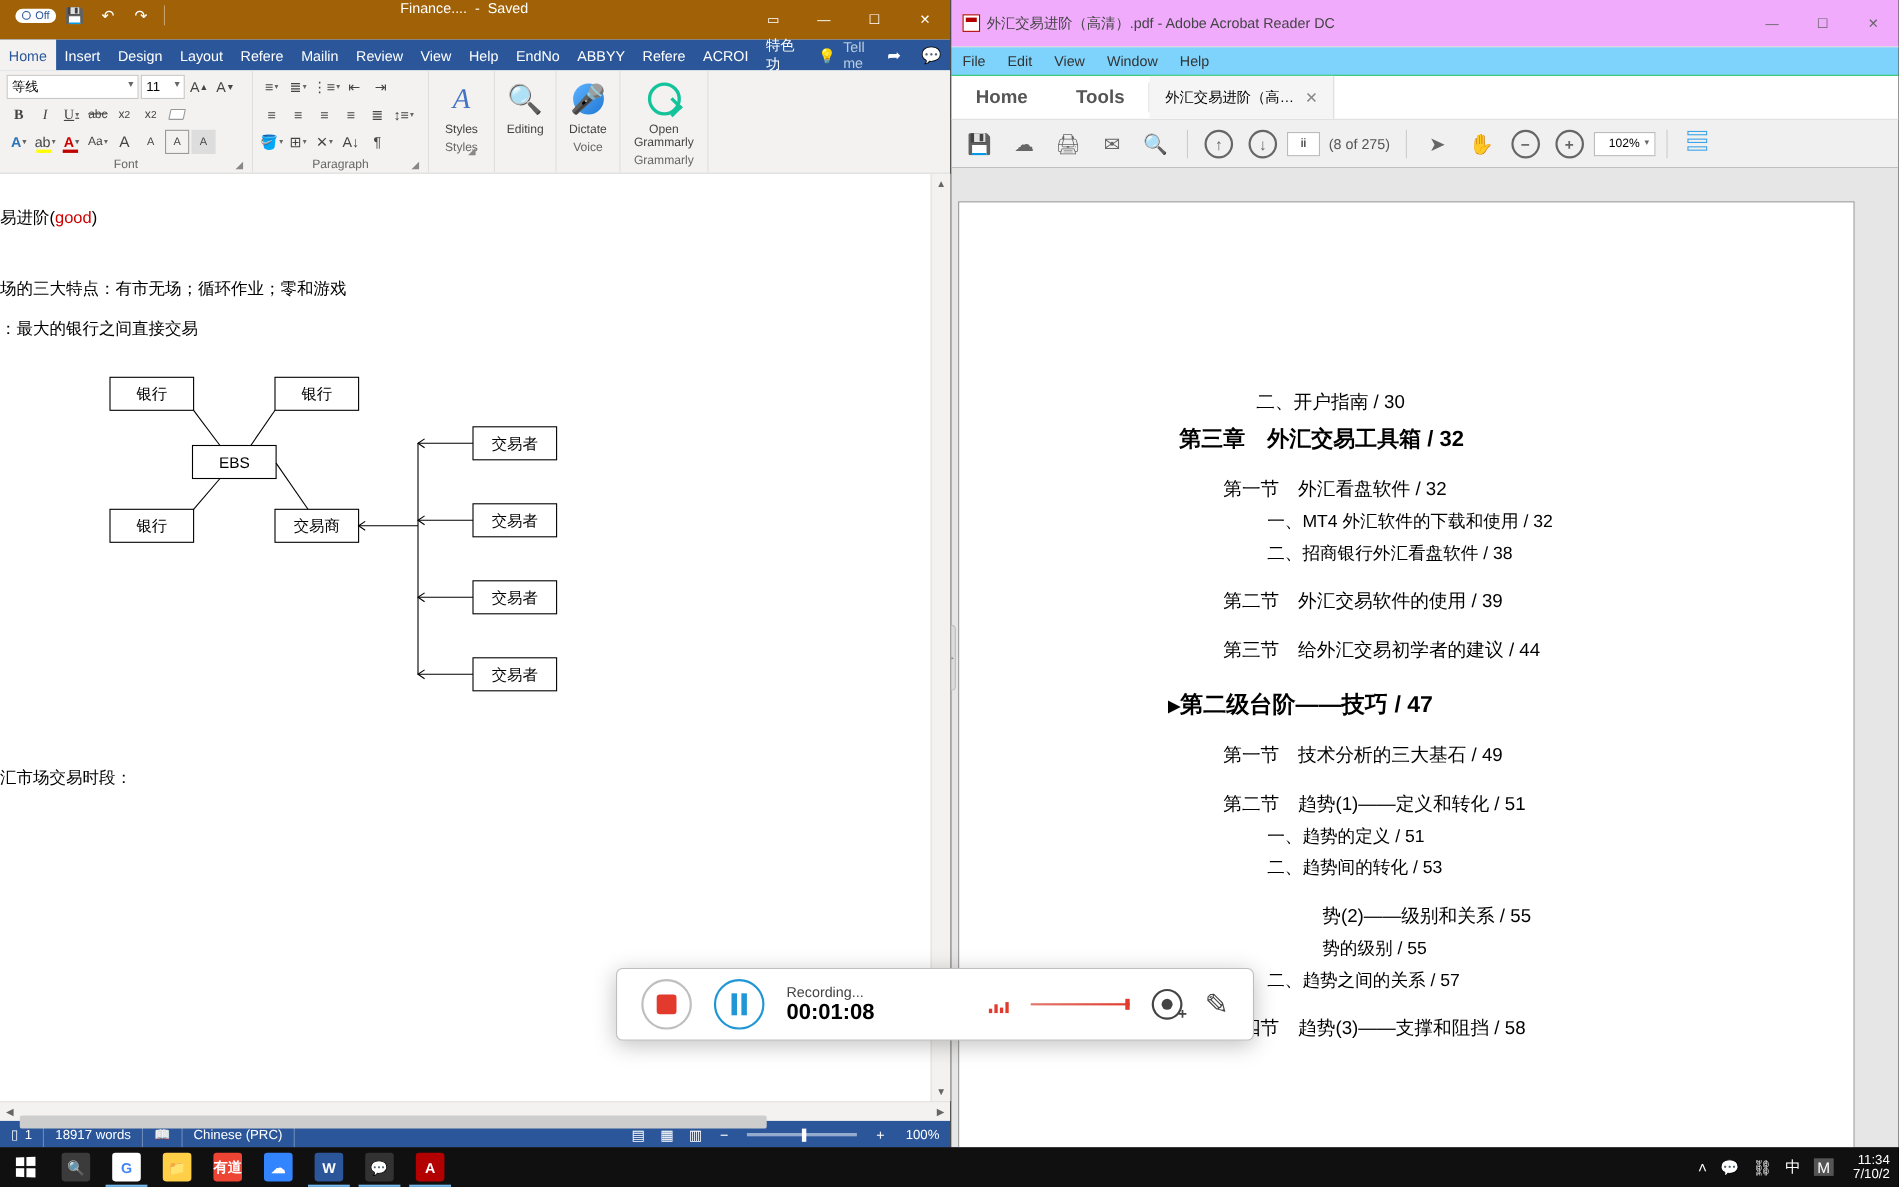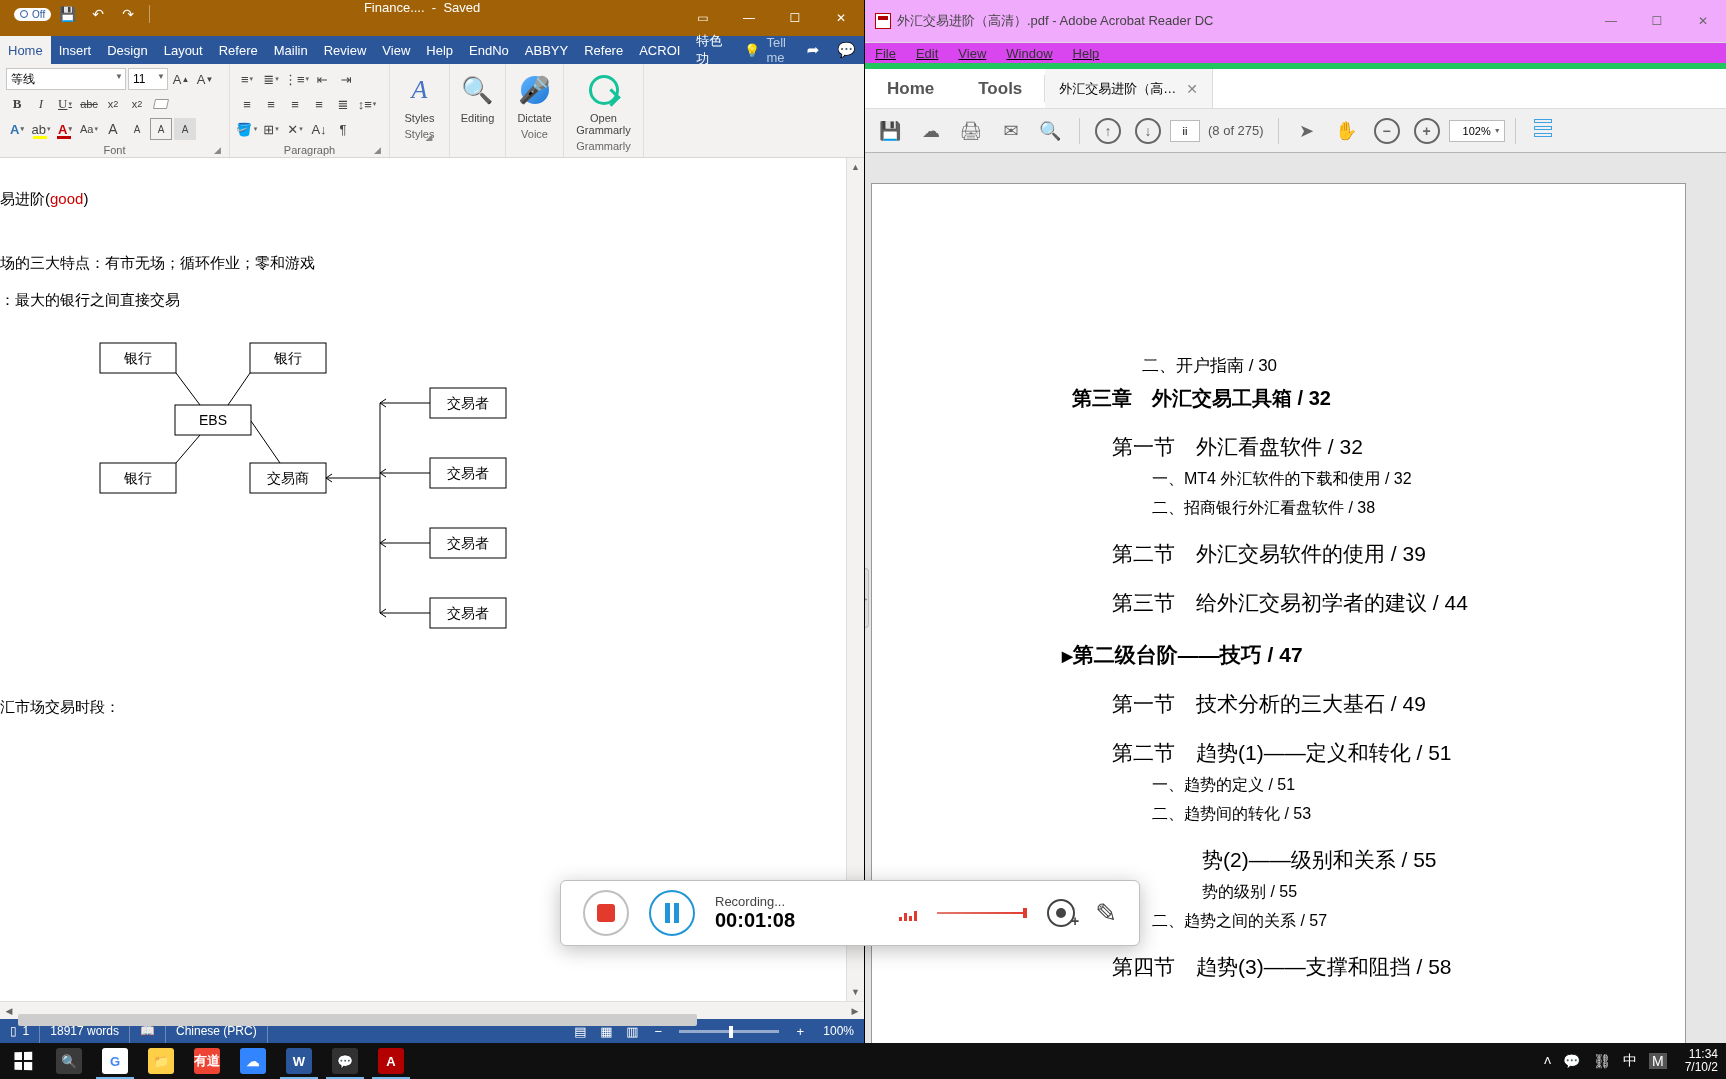--- a/index.html
+++ b/index.html
@@ -92,21 +92,21 @@
 
 
 .acro { width: 862px; height:100%; background:#fff; display:flex; flex-direction:column; border-left:1px solid #000; }
 .acro-titlebar { height:43px; background:#f0abfc; display:flex; align-items:center; font-size:13px; color:#444; border-bottom:1px solid #dcdcdc; }
 .acro-titlebar .pdf-ic { width:16px; height:16px; background:#fff; border:1px solid #b30000; margin:0 6px 0 10px; position:relative; }
 .acro-titlebar .pdf-ic::after { content:""; position:absolute; left:2px; top:2px; right:2px; height:4px; background:#b30000; }
 .acro-titlebar .title { flex:1; }
 .acro-titlebar .winctl { display:flex; }
 .acro-titlebar .winctl .wc { width:46px; height:30px; display:flex; align-items:center; justify-content:center; font-size:12px; color:#666; }
 
-.acro-menubar { height:26px; background:#d946ef; display:flex; align-items:center; border-bottom:6px solid #22c55e;text-decoration:underline; }
+.acro-menubar { height:26px; background:#7dd3fc; display:flex; align-items:center; border-bottom:1px solid #22c55e; }
 .acro-menubar .mi { padding:0 10px; font-size:13px; color:#333; height:100%; display:flex; align-items:center; }
 
 .acro-tabs { height:40px; background:#fff; display:flex; align-items:stretch; border-bottom:1px solid #dcdcdc; }
 .acro-tabs .at { padding:0 22px; display:flex; align-items:center; font-size:17px; color:#555; }
 .acro-tabs .at.link { font-weight:600; }
 .acro-tabs .divider { width:1px; background:#dcdcdc; margin:6px 0; }
 .acro-tabs .docTab { padding:0 14px; display:flex; align-items:center; font-size:13px; background:#f5f5f5; border-right:1px solid #dcdcdc; gap:10px; }
 .acro-tabs .docTab .cl { color:#888; font-size:14px; }
 
 .acro-toolbar { height:44px; background:#f0f0f0; border-bottom:1px solid #b5b5b5; display:flex; align-items:center; padding:0 8px; gap:4px; }
@@ -118,21 +118,21 @@
 .acro-toolbar .circ { width:26px; height:26px; border:2px solid #666; border-radius:50%; display:flex; align-items:center; justify-content:center; font-size:14px; font-weight:bold; }
 .acro-toolbar .stack { width:20px; height:24px; position:relative; }
 .acro-toolbar .stack span { position:absolute; width:18px; height:4px; border:1px solid #3ba3e6; }
 .acro-toolbar .stack span:nth-child(1){top:0;} .acro-toolbar .stack span:nth-child(2){top:7px;} .acro-toolbar .stack span:nth-child(3){top:14px;}
 
 .acro-doc { flex:1; background:#e6e6e6; position:relative; overflow:hidden; }
 .acro-page { position:absolute; left:6px; right:40px; top:30px; bottom:-10px; background:#fff; border:1px solid #999; padding:170px 90px 0; }
 .toc-line { font-family: "SimSun","Microsoft YaHei",sans-serif; color:#000; margin-bottom:8px; }
 .tc-center { text-align:left; margin-left:180px; font-size:17px; }
 .tc-chapter { font-size:20px; font-weight:bold; margin-left:110px; }
-.tc-section { font-size:21px; margin-left:150px;margin-top:21px; }
+.tc-section { font-size:17px; margin-left:150px;margin-top:21px; }
 .tc-sub { font-size:16px; margin-left:190px; }
 .tc-stage { font-size:21px; font-weight:bold; margin-left:100px; margin-top:24px; }
 .tc-stage .tri { font-size:14px; vertical-align:1px; }
 .acro-sidehandle { position:absolute; left:-6px; top:50%; transform:translateY(-50%); width:10px; height:60px; background:#dcdcdc; border:1px solid #bbb; border-left:none; border-radius:0 4px 4px 0; display:flex; align-items:center; justify-content:center; color:#888; font-size:10px; }
 
 
 .recorder { position:absolute; left:560px; top:880px; width:580px; height:66px; background:#fff; border:1px solid #bfbfbf; border-radius:6px; box-shadow:0 4px 20px rgba(0,0,0,.25); display:flex; align-items:center; gap:20px; padding:0 22px; }
 .rec-btn { width:46px; height:46px; border:2px solid #bfbfbf; border-radius:50%; display:flex; align-items:center; justify-content:center; }
 .rec-btn .sq { width:18px; height:18px; background:#e23b2e; border-radius:3px; }
 .pause-btn { width:46px; height:46px; border:2px solid #2196d6; border-radius:50%; display:flex; align-items:center; justify-content:center; gap:4px; }

